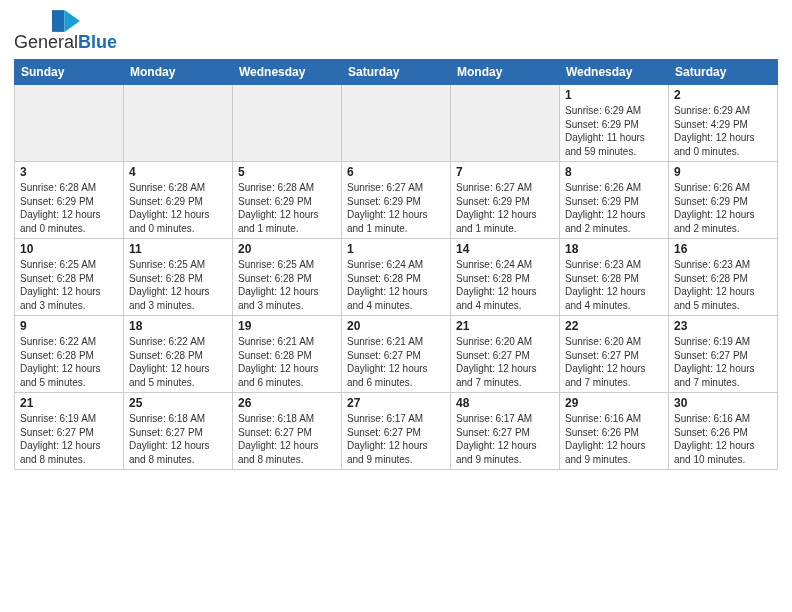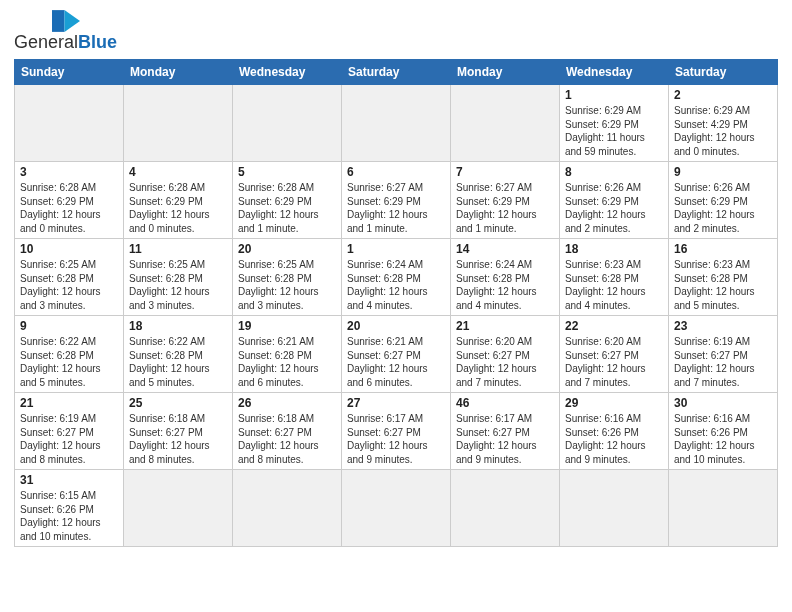--- a/index.html
+++ b/index.html
@@ -290,47 +290,33 @@
 Sunset: 6:27 PM
 Daylight: 12 hours and 8 minutes.</div>
           </td>
           <td>
             <span class="day-number">27</span>
             <div class="day-info">Sunrise: 6:17 AM
 Sunset: 6:27 PM
 Daylight: 12 hours and 9 minutes.</div>
           </td>
           <td>
-            <span class="day-number">46</span>
+            <span class="day-number">48</span>
             <div class="day-info">Sunrise: 6:17 AM
 Sunset: 6:27 PM
 Daylight: 12 hours and 9 minutes.</div>
           </td>
           <td>
             <span class="day-number">29</span>
             <div class="day-info">Sunrise: 6:16 AM
 Sunset: 6:26 PM
 Daylight: 12 hours and 9 minutes.</div>
           </td>
           <td>
             <span class="day-number">30</span>
             <div class="day-info">Sunrise: 6:16 AM
 Sunset: 6:26 PM
 Daylight: 12 hours and 10 minutes.</div>
           </td>
-        </tr>
-        <tr class="last-row">
-          <td>
-            <span class="day-number">31</span>
-            <div class="day-info">Sunrise: 6:15 AM
-Sunset: 6:26 PM
-Daylight: 12 hours and 10 minutes.</div>
-          </td>
-          <td class="empty"></td>
-          <td class="empty"></td>
-          <td class="empty"></td>
-          <td class="empty"></td>
-          <td class="empty"></td>
-          <td class="empty"></td>
         </tr>
       </tbody>
   </table>
 </div>
 
 </body></html>

